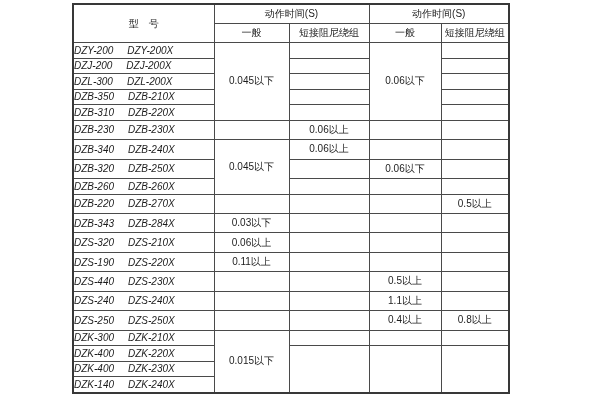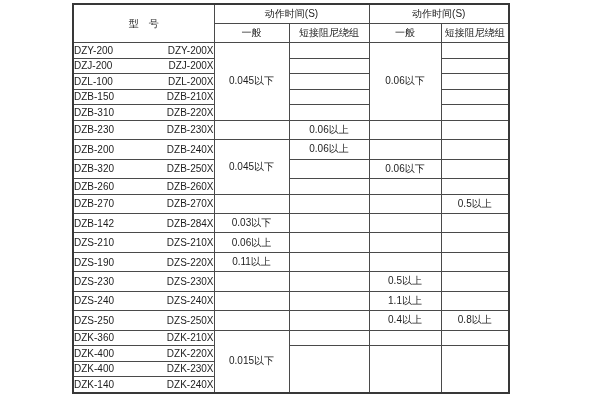--- a/index.html
+++ b/index.html
@@ -7,21 +7,21 @@
          font-family: "Liberation Sans", sans-serif; }
   .page { position: absolute; left: 0; top: 0; width: 600px; height: 400px; background: #ffffff; }
   table.spec { position: absolute; left: 72px; top: 3px; width: 436px; height: 391px;
                border-collapse: collapse; table-layout: fixed;
                border: 2px solid #383838; }
   table.spec td { border: 1px solid #4a4a4a; padding: 0; text-align: center;
                   vertical-align: middle; font-size: 10px; color: #1c1c1c;
                   overflow: hidden; white-space: nowrap; }
   tr.hrow td { height: 18px; margin-top: 12px; }
   td.model { }
-  .mrow { display: flex; justify-content: space-between; gap: 14px; }
+  .mrow { display: flex; justify-content: flex-start; gap: 14px; font-style: italic; }
   .mrow span { display: inline-block; }
 </style>
 </head>
 <body>
 
 <div class="page">
 <table class="spec">
   <colgroup>
     <col style="width:141px">
         <col style="width:75px">
@@ -63,32 +63,32 @@
       <span>DZJ-200X</span>
             </div>
           </td>
     <td></td>
     <td></td>
   </tr>
 
   <tr>
     <td class="model">
             <div class="mrow">
-      <span>DZL-100</span>
+      <span>DZL-300</span>
       <span>DZL-200X</span>
             </div>
           </td>
     <td></td>
     <td></td>
   </tr>
 
   <tr>
     <td class="model">
             <div class="mrow">
-      <span>DZB-150</span>
+      <span>DZB-350</span>
       <span>DZB-210X</span>
             </div>
           </td>
     <td></td>
     <td></td>
   </tr>
 
   <tr>
     <td class="model">
             <div class="mrow">
@@ -109,21 +109,21 @@
           </td>
     <td></td>
     <td>0.06以上</td>
     <td></td>
     <td></td>
   </tr>
 
   <tr>
     <td class="model">
             <div class="mrow">
-      <span>DZB-200</span>
+      <span>DZB-340</span>
       <span>DZB-240X</span>
             </div>
           </td>
     <td rowspan="3">0.045以下</td>
     <td>0.06以上</td>
     <td></td>
     <td></td>
   </tr>
 
   <tr>
@@ -146,47 +146,47 @@
             </div>
           </td>
     <td></td>
     <td></td>
     <td></td>
   </tr>
 
   <tr>
     <td class="model">
             <div class="mrow">
-      <span>DZB-270</span>
+      <span>DZB-220</span>
       <span>DZB-270X</span>
             </div>
           </td>
     <td></td>
     <td></td>
     <td></td>
     <td>0.5以上</td>
   </tr>
 
   <tr>
     <td class="model">
             <div class="mrow">
-      <span>DZB-142</span>
+      <span>DZB-343</span>
       <span>DZB-284X</span>
             </div>
           </td>
     <td>0.03以下</td>
     <td></td>
     <td></td>
     <td></td>
   </tr>
 
   <tr>
     <td class="model">
             <div class="mrow">
-      <span>DZS-210</span>
+      <span>DZS-320</span>
       <span>DZS-210X</span>
             </div>
           </td>
     <td>0.06以上</td>
     <td></td>
     <td></td>
     <td></td>
   </tr>
 
   <tr>
@@ -198,21 +198,21 @@
           </td>
     <td>0.11以上</td>
     <td></td>
     <td></td>
     <td></td>
   </tr>
 
   <tr>
     <td class="model">
             <div class="mrow">
-      <span>DZS-230</span>
+      <span>DZS-440</span>
       <span>DZS-230X</span>
             </div>
           </td>
     <td></td>
     <td></td>
     <td>0.5以上</td>
     <td></td>
   </tr>
 
   <tr>
@@ -237,21 +237,21 @@
           </td>
     <td></td>
     <td></td>
     <td>0.4以上</td>
     <td>0.8以上</td>
   </tr>
 
   <tr>
     <td class="model">
             <div class="mrow">
-      <span>DZK-360</span>
+      <span>DZK-300</span>
       <span>DZK-210X</span>
             </div>
           </td>
     <td rowspan="4">0.015以下</td>
     <td></td>
     <td></td>
     <td></td>
   </tr>
 
   <tr>

